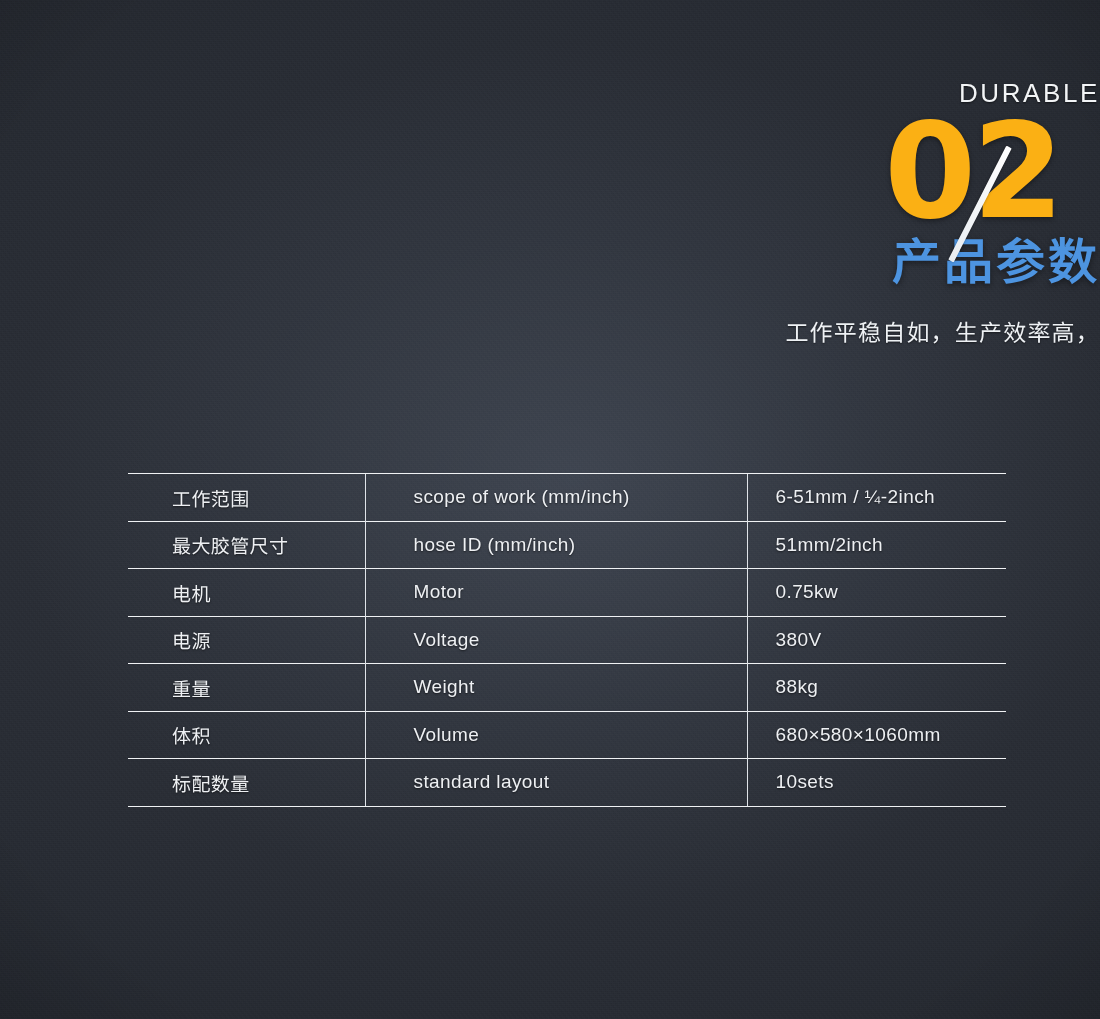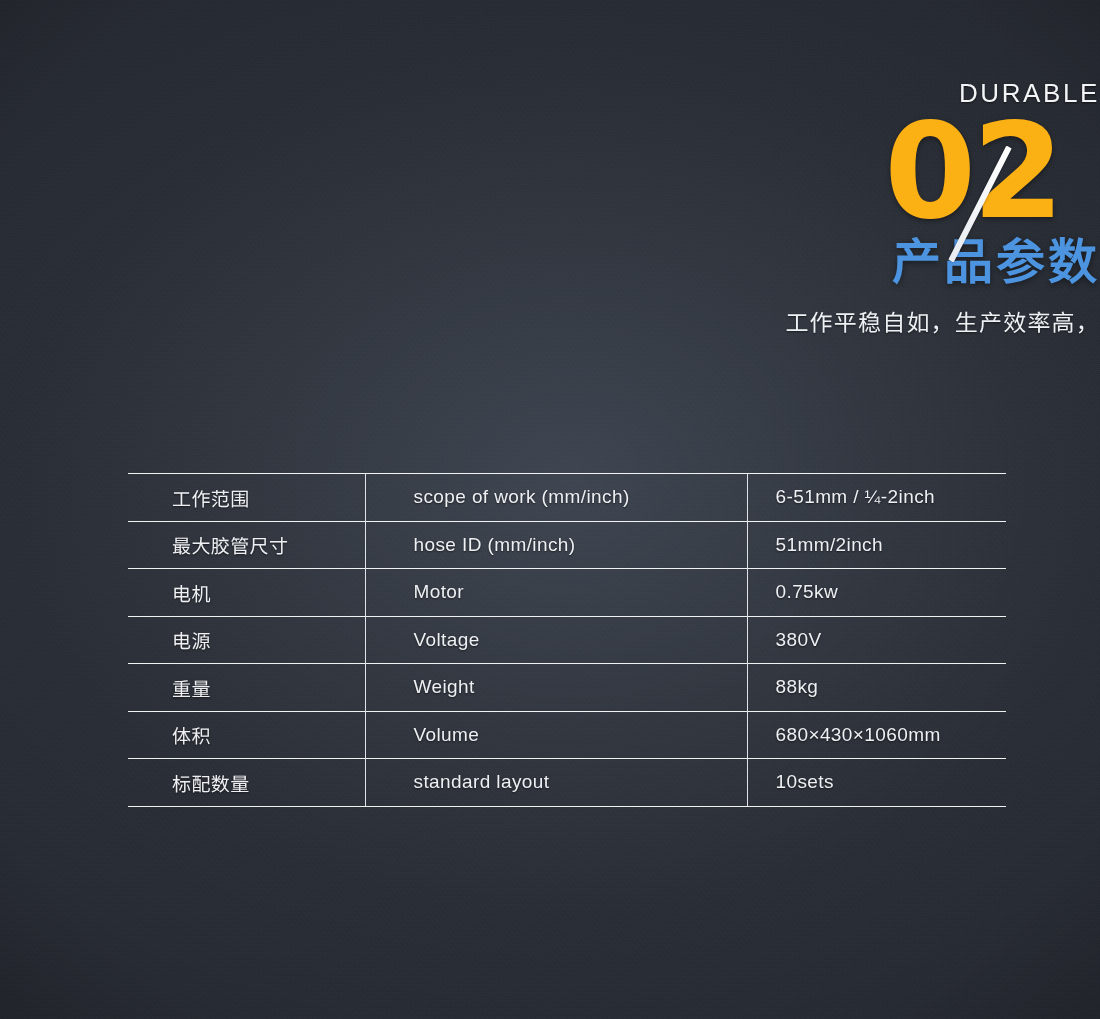--- a/index.html
+++ b/index.html
@@ -96,21 +96,21 @@
     margin-top:2px;
     font-size:49px;
     font-weight:700;
     letter-spacing:3px;
     color:#4d94e0;
     line-height:1.18;
     text-shadow:0 2px 6px rgba(0,0,0,.45);
   }
 
   #subtitle {
-    margin-top:12px;
+    margin-top:22px;
     font-size:23px;
     font-weight:400;
     letter-spacing:1.2px;
     color:#eef1f4;
     text-shadow:0 1px 2px rgba(0,0,0,.5);
     font-family:Liberation Serif, serif;
   }
 
   
   #spec-table {
@@ -193,21 +193,21 @@
           <td class="val">380V</td>
         </tr>
         <tr>
           <td class="cn">重量</td>
           <td class="en">Weight</td>
           <td class="val">88kg</td>
         </tr>
         <tr>
           <td class="cn">体积</td>
           <td class="en">Volume</td>
-          <td class="val">680×430×1060mm</td>
+          <td class="val">680×580×1060mm</td>
         </tr>
         <tr>
           <td class="cn">标配数量</td>
           <td class="en">standard layout</td>
           <td class="val">10sets</td>
         </tr>
       </tbody>
   </table>
 
 </div>

